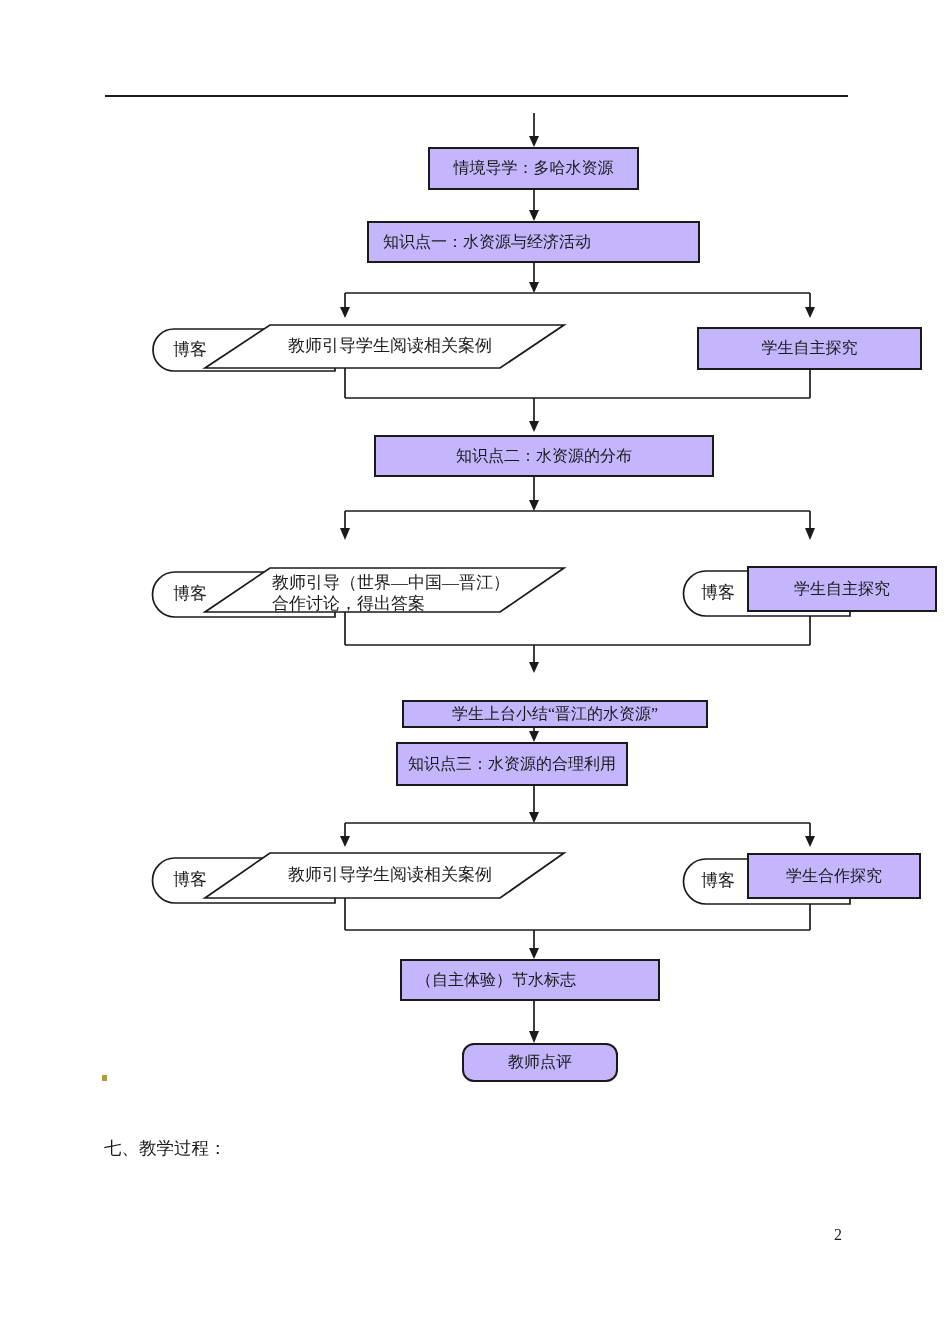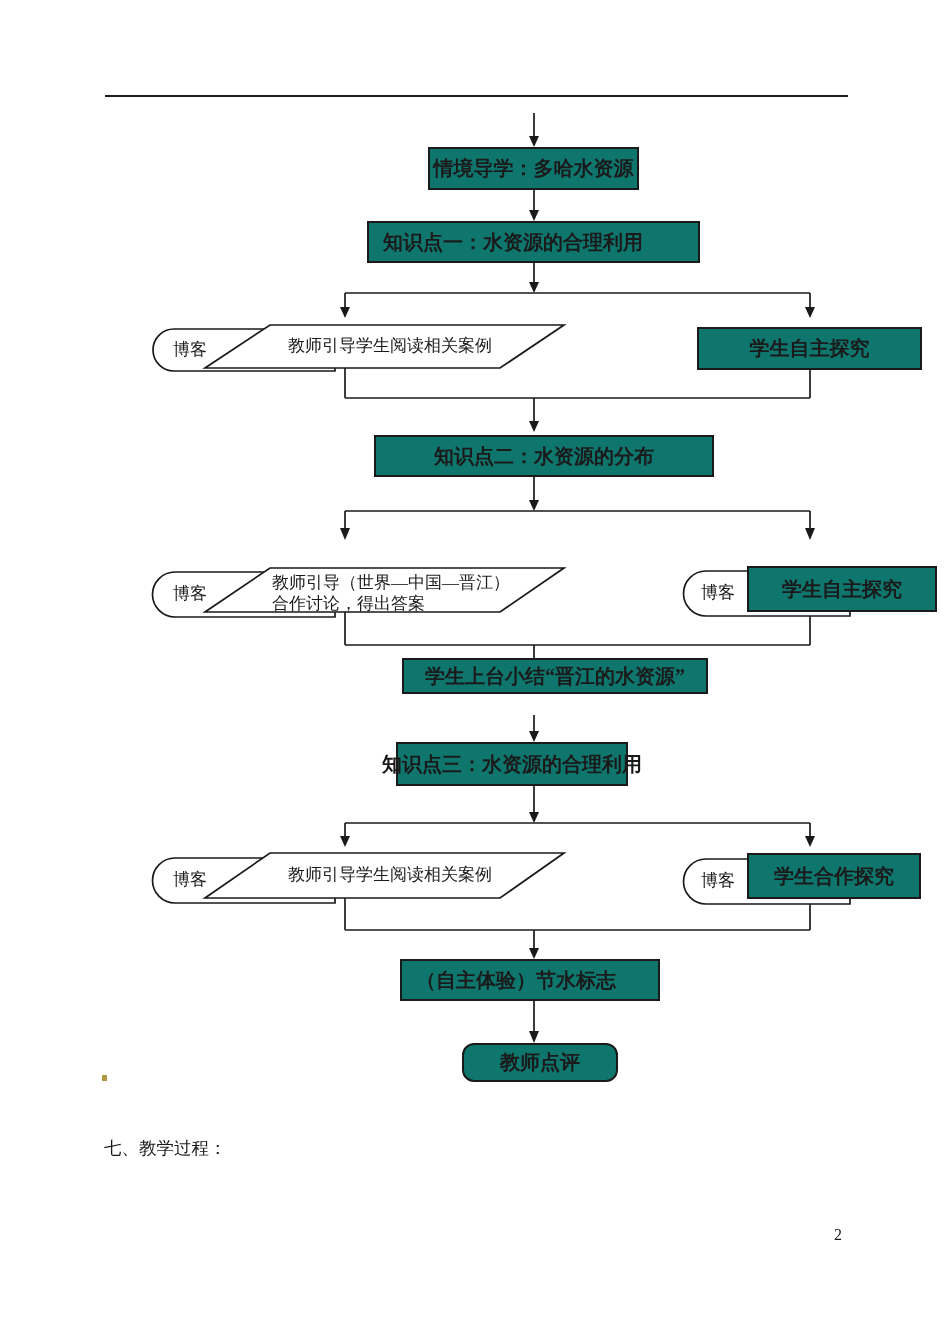--- a/index.html
+++ b/index.html
@@ -1,22 +1,22 @@
 <!DOCTYPE html>
 <html><head>
 <meta charset="utf-8">
 <style>
   html,body{margin:0;padding:0;background:#ffffff;}
   body{width:950px;height:1342px;position:relative;overflow:hidden;
        font-family:"Liberation Serif","DejaVu Serif",serif;color:#1a1a1a;}
   .stage{position:absolute;left:0;top:0;width:950px;height:1342px;}
   svg.wires{position:absolute;left:0;top:0;width:950px;height:1342px;}
-  .fbox{position:absolute;background:#0f766e;border:2px solid #1a1a1a;
+  .fbox{position:absolute;background:#c4b5fd;border:2px solid #1a1a1a;
         display:flex;align-items:center;justify-content:center;
-        font-size:20px;line-height:1.15;white-space:nowrap;box-sizing:border-box;font-weight:bold;}
+        font-size:16px;line-height:1.15;white-space:nowrap;box-sizing:border-box;}
   .fbox.leftalign{justify-content:flex-start;padding-left:14px;}
   .round{border-radius:12px;}
   .lbl{position:absolute;font-size:17px;line-height:1.2;white-space:nowrap;
        display:flex;align-items:center;justify-content:center;}
   .lbl.leftalign{justify-content:flex-start;}
   .topline{position:absolute;left:105px;top:95px;width:743px;height:2px;background:#1a1a1a;}
   .bullet{position:absolute;left:102px;top:1075px;width:5px;height:6px;}
   .footer-heading{position:absolute;left:104px;top:1136px;font-size:17.5px;white-space:nowrap;}
   .pagenum{position:absolute;left:834px;top:1226px;font-size:16px;}
 </style>
@@ -99,36 +99,36 @@
       <polygon points="270,568 564,568 500,612 205,612"></polygon>
       <polygon points="270,853 564,853 500,898 205,898"></polygon>
     </g>
   </svg>
 
   <div class="fbox" style="left:428px;top:147px;width:211px;height:43px;">
     <span>情境导学：多哈水资源</span>
   </div>
 
   <div class="fbox leftalign" style="left:367px;top:221px;width:333px;height:42px;">
-    <span>知识点一：水资源的合理利用</span>
+    <span>知识点一：水资源与经济活动</span>
   </div>
 
   <div class="fbox" style="left:697px;top:327px;width:225px;height:43px;">
     <span>学生自主探究</span>
   </div>
 
   <div class="fbox" style="left:374px;top:435px;width:340px;height:42px;">
     <span>知识点二：水资源的分布</span>
   </div>
 
   <div class="fbox" style="left:747px;top:566px;width:190px;height:46px;">
     <span>学生自主探究</span>
   </div>
 
-  <div class="fbox" style="left:402px;top:658px;width:306px;height:36px;">
+  <div class="fbox" style="left:402px;top:700px;width:306px;height:28px;">
     <span>学生上台小结“晋江的水资源”</span>
   </div>
 
   <div class="fbox" style="left:396px;top:742px;width:232px;height:44px;">
     <span>知识点三：水资源的合理利用</span>
   </div>
 
   <div class="fbox" style="left:747px;top:853px;width:174px;height:46px;">
     <span>学生合作探究</span>
   </div>

